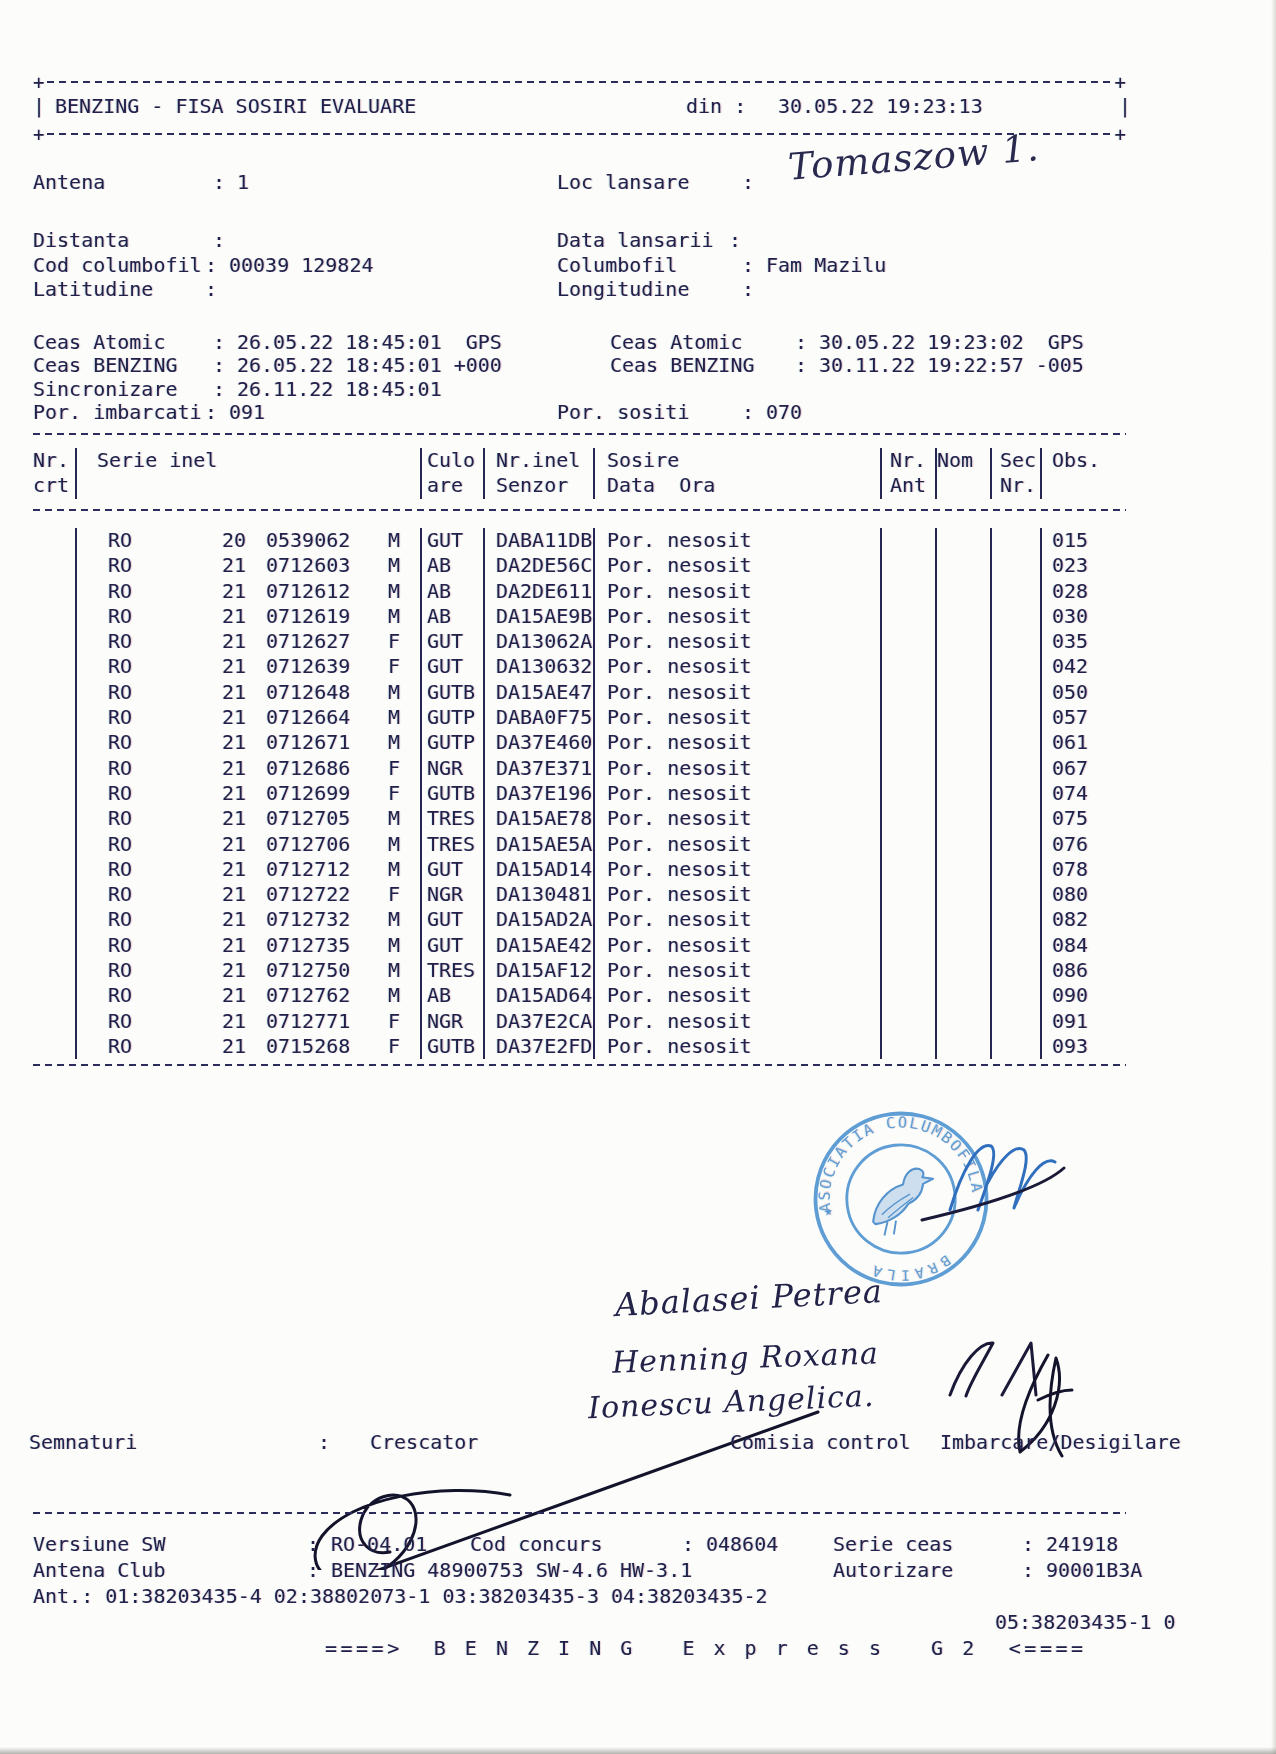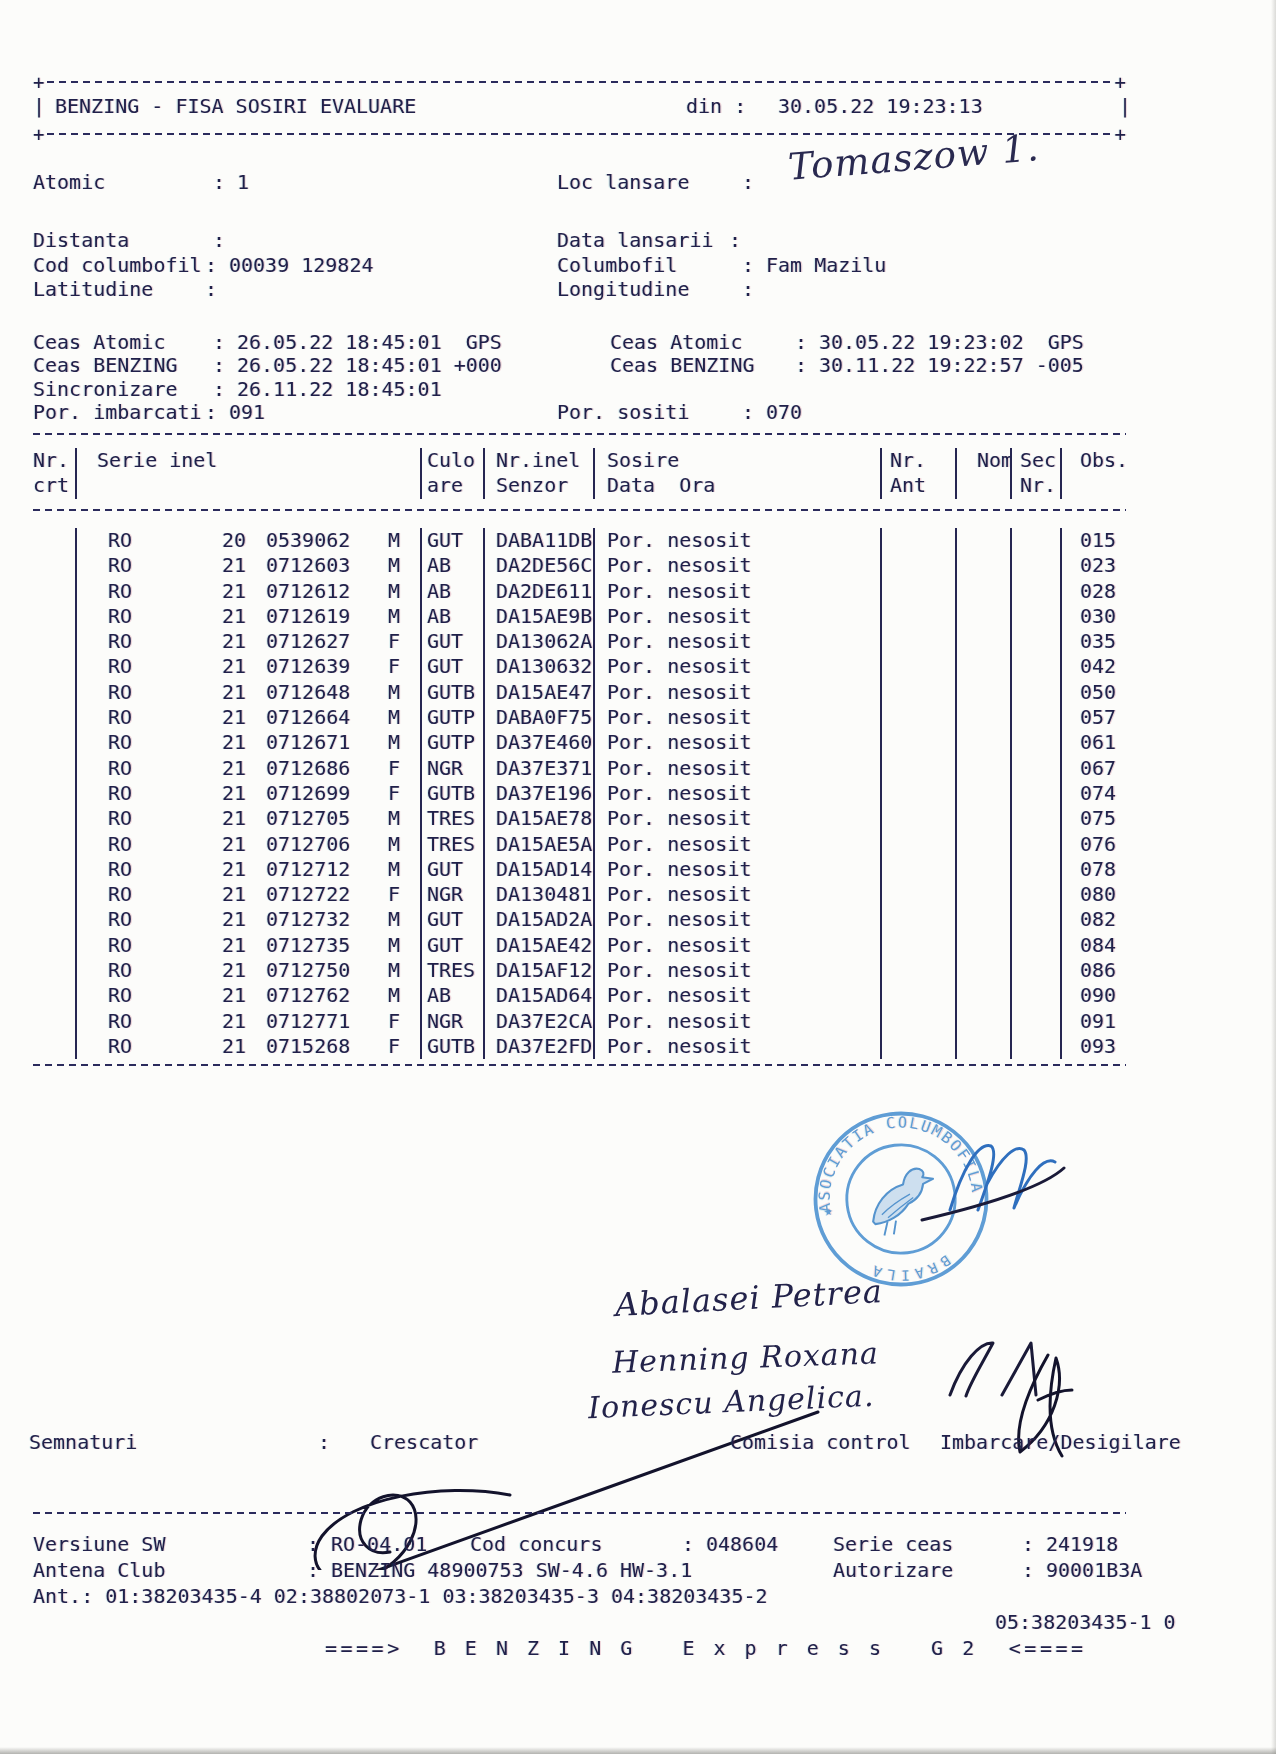--- a/index.html
+++ b/index.html
@@ -52,23 +52,23 @@
   .tbody{position:absolute;top:95px;left:0;right:0;}
   .hrow,.trow{display:flex;height:25.3px;line-height:25.3px;}
   .td{box-sizing:border-box;overflow:hidden;flex:0 0 auto;}
   .td+.td{border-left:2px solid #262652;}
   .c0{width:42px;}
   .c1{width:345px;}
   .c2{width:63px;padding-left:5px;}
   .c3{width:110px;padding-left:11px;}
   .c4{width:287px;padding-left:12px;}
   .c5{width:55px;padding-left:8px;}
-  .c6{width:55px;padding-left:20px;margin-left:20px;}
+  .c6{width:55px;padding-left:0;}
   .c7{width:50px;padding-left:8px;}
-  .c8{flex:1 1 auto;padding-left:18px;border-left:2px solid #262652;}
+  .c8{flex:1 1 auto;padding-left:10px;border-left:2px solid #262652;}
   .hrow .c1{padding-left:20px;}
   .trow .c1{display:flex;padding-left:0;}
   .rc-country{display:inline-block;box-sizing:border-box;padding-left:31px;width:145px;font-style:normal;}
   .rc-year{display:inline-block;width:44px;font-style:normal;}
   .rc-ring{display:inline-block;width:122px;font-style:normal;}
   .rc-sex{display:inline-block;font-style:normal;}
   
   .hand{
     font-family:"DejaVu Serif",serif;font-style:italic;
     color:#23234a;text-shadow:none;letter-spacing:1px;
@@ -120,21 +120,21 @@
       <span class="din-l">din :</span>
       <span class="din-v">30.05.22 19:23:13</span>
       <span class="pipe-r">|</span>
     </div>
     <div class="hrule r2">
         <i class="dash"></i>
       </div>
   </div>
 
   <div class="irow" style="top:170px">
-    <span class="fl"><span class="lbl">Atomic</span><span class="cl">:</span><span class="val">1</span></span>
+    <span class="fl"><span class="lbl">Antena</span><span class="cl">:</span><span class="val">1</span></span>
     <span class="fr"><span class="lbl">Loc lansare</span><span class="cl">:</span><span class="val"></span></span>
   </div>
   <div class="irow" style="top:228px">
     <span class="fl"><span class="lbl">Distanta</span><span class="cl">:</span><span class="val"></span></span>
     <span class="fr"><span class="lbl" style="width:172px">Data lansarii</span><span class="cl">:</span><span class="val"></span></span>
   </div>
   <div class="irow" style="top:253px">
     <span class="fl"><span class="lbl" style="width:172px">Cod columbofil</span><span class="cl">:</span><span class="val">00039 129824</span></span>
     <span class="fr"><span class="lbl">Columbofil</span><span class="cl">:</span><span class="val">Fam Mazilu</span></span>
   </div>

